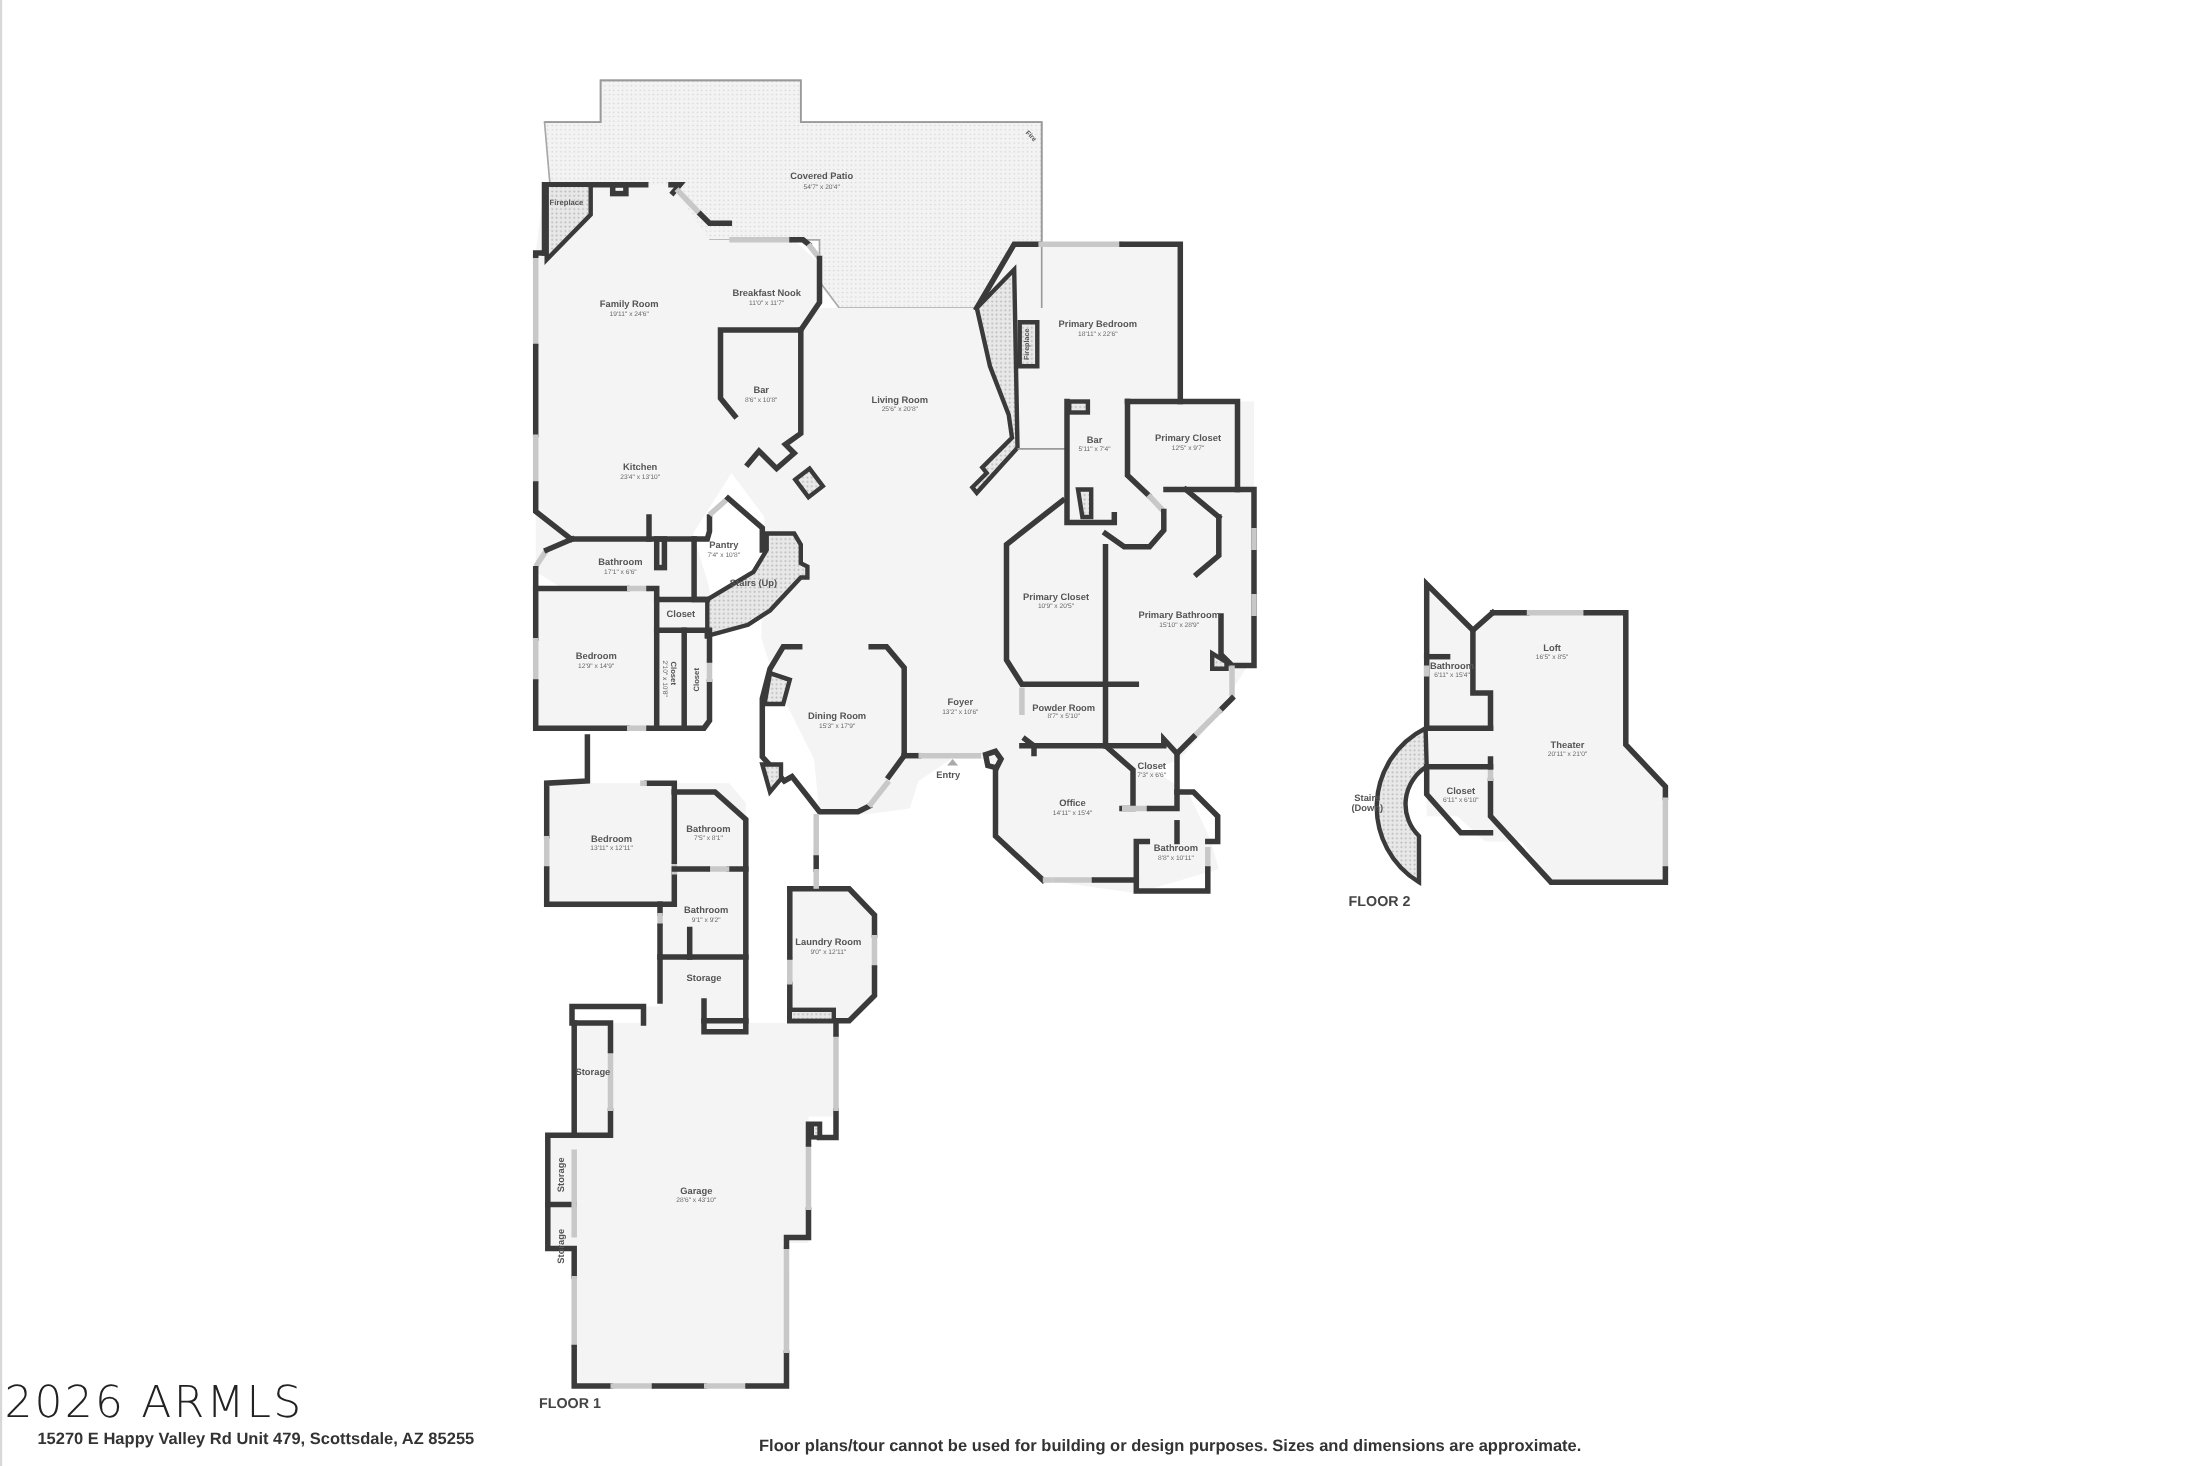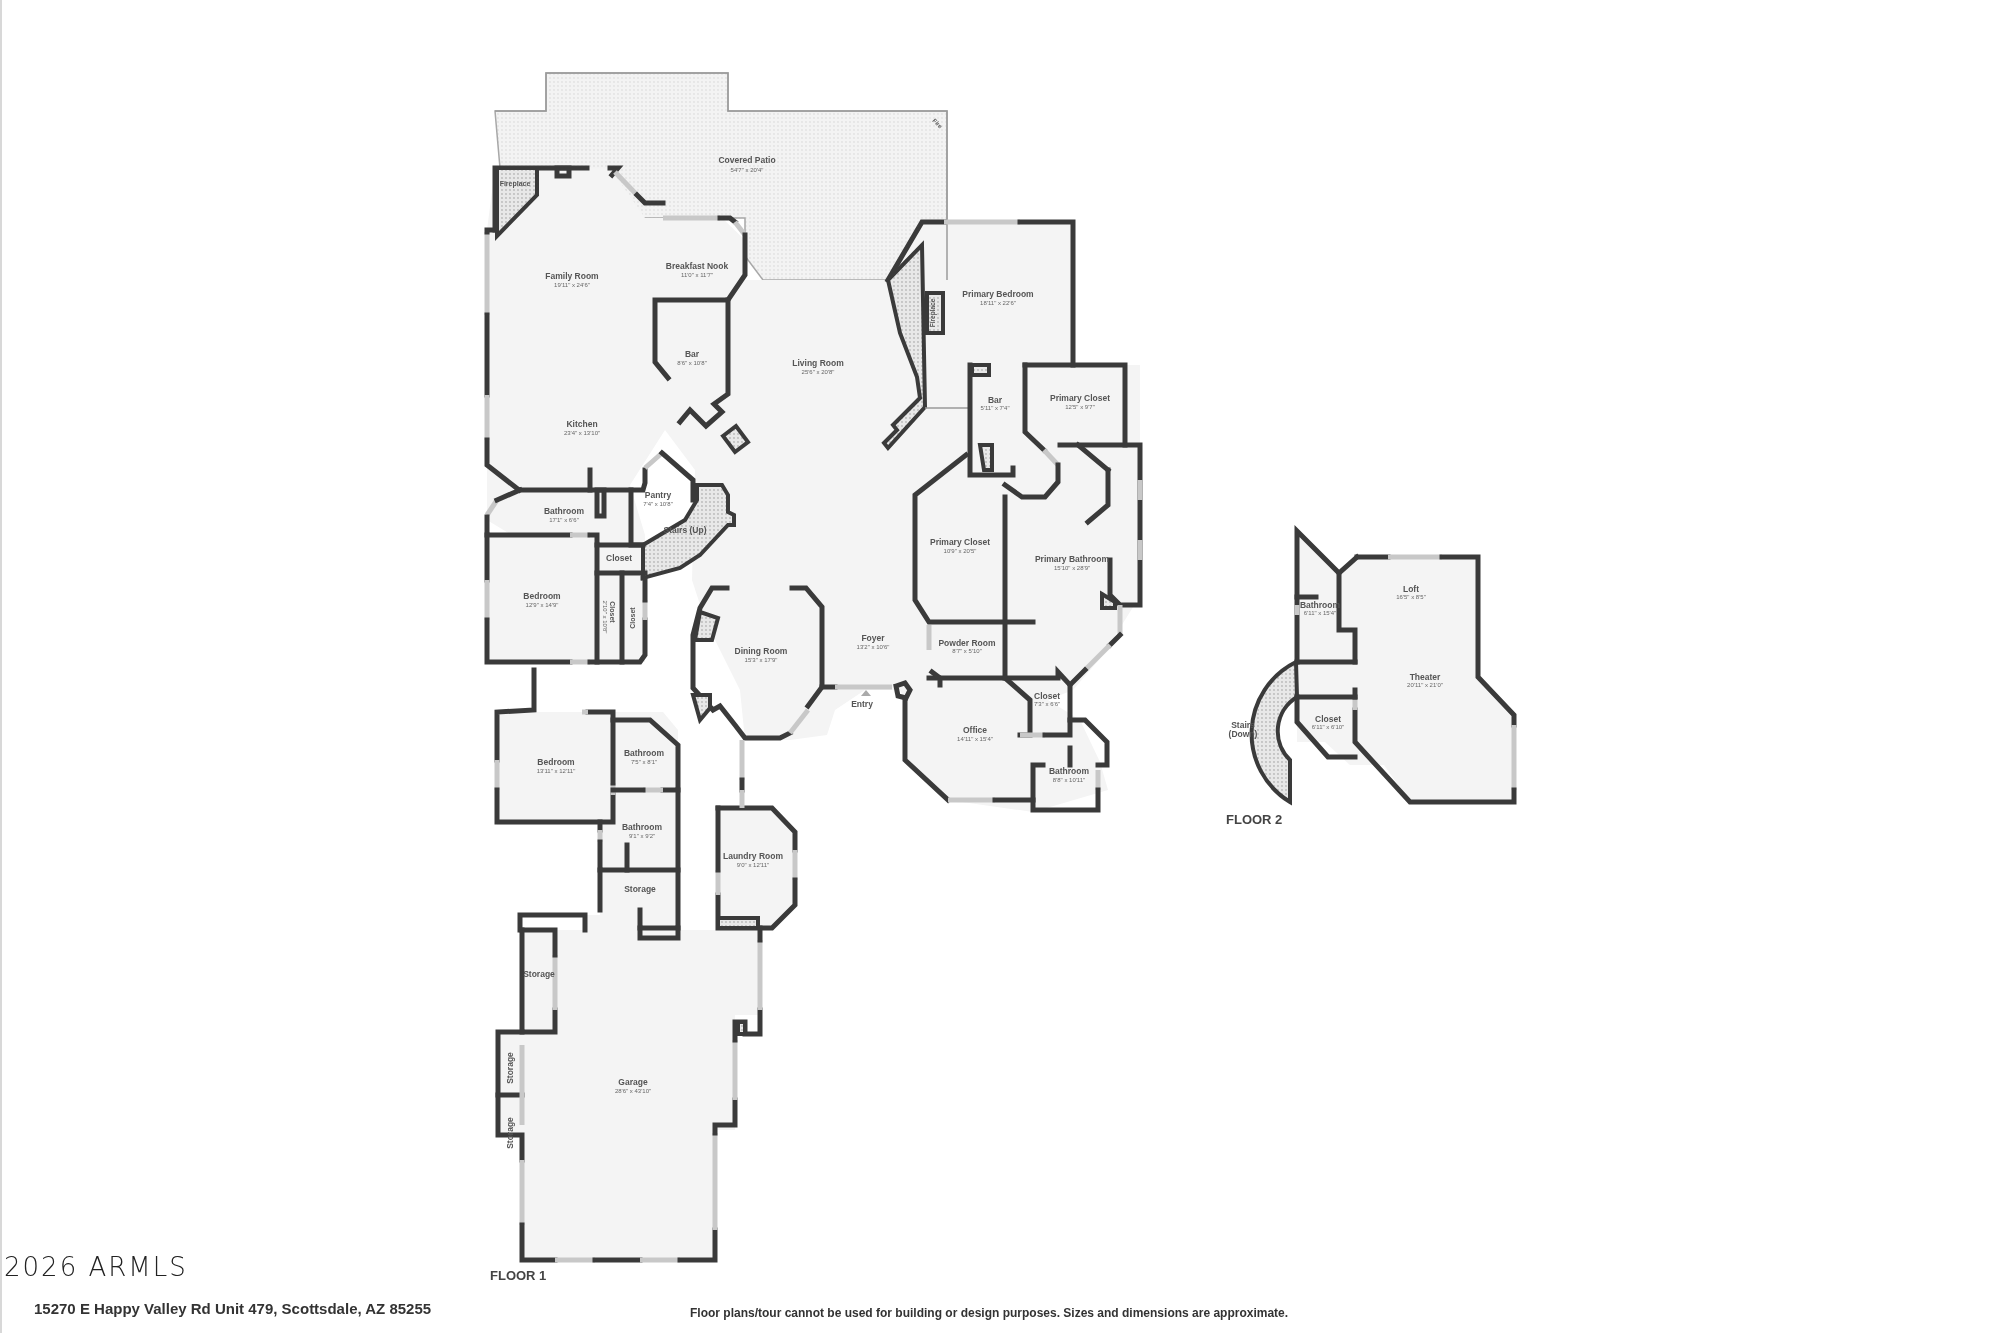--- a/index.html
+++ b/index.html
@@ -8,23 +8,23 @@
   svg.plan { position: absolute; left: 0; top: 0; }
   .wall { fill: none; stroke: #3a3a3a; stroke-width: 5; stroke-linejoin: miter; stroke-linecap: square; }
   .thin { fill: none; stroke: #9a9a9a; stroke-width: 1.5; }
   .win { stroke: #c8c8c8; stroke-width: 5; }
   .room { fill: #f4f4f4; stroke: none; }
   .patio { fill: url(#dots); stroke: #a8a8a8; stroke-width: 1.5; }
   .hatch { fill: url(#hatch); stroke: #3a3a3a; stroke-width: 4; }
   .rlabel { font-family: "Liberation Sans", sans-serif; font-size: 8.5px; font-weight: bold; fill: #555; text-anchor: middle; }
   .rdim { font-family: "Liberation Sans", sans-serif; font-size: 6px; fill: #666; text-anchor: middle; }
   .floor-label { position: absolute; font-family: "Liberation Sans", sans-serif; font-weight: bold; color: #444; font-size: 13px; }
-  .watermark { position: absolute; left: 4px; top: 1252px; font-family: "DejaVu Sans", sans-serif; font-weight: 200; font-size: 26px; color: #222; letter-spacing: 2px; }
+  .watermark { position: absolute; left: 4px; top: 1252px; font-family: "DejaVu Sans", sans-serif; font-weight: 200; font-size: 40px; color: #222; letter-spacing: 2px; }
   .address { position: absolute; left: 34px; top: 1300px; font-family: "Liberation Sans", sans-serif; font-weight: bold; font-size: 15px; color: #333; }
-  .disclaimer { position: absolute; left: 690px; top: 1306px; font-family: "Liberation Sans", sans-serif; font-weight: bold; font-size: 12px; color: #333; }
+  .disclaimer { position: absolute; left: 690px; top: 1306px; font-family: "Liberation Sans", sans-serif; font-weight: bold; font-size: 15px; color: #333; }
 </style>
 </head>
 <body>
 
 <div class="frame"></div>
 
 <svg class="plan" width="2000" height="1333" viewBox="0 0 2000 1333">
   <defs>
     <pattern id="dots" width="4" height="4" patternUnits="userSpaceOnUse">
       <rect width="4" height="4" fill="#f3f3f3"></rect>

